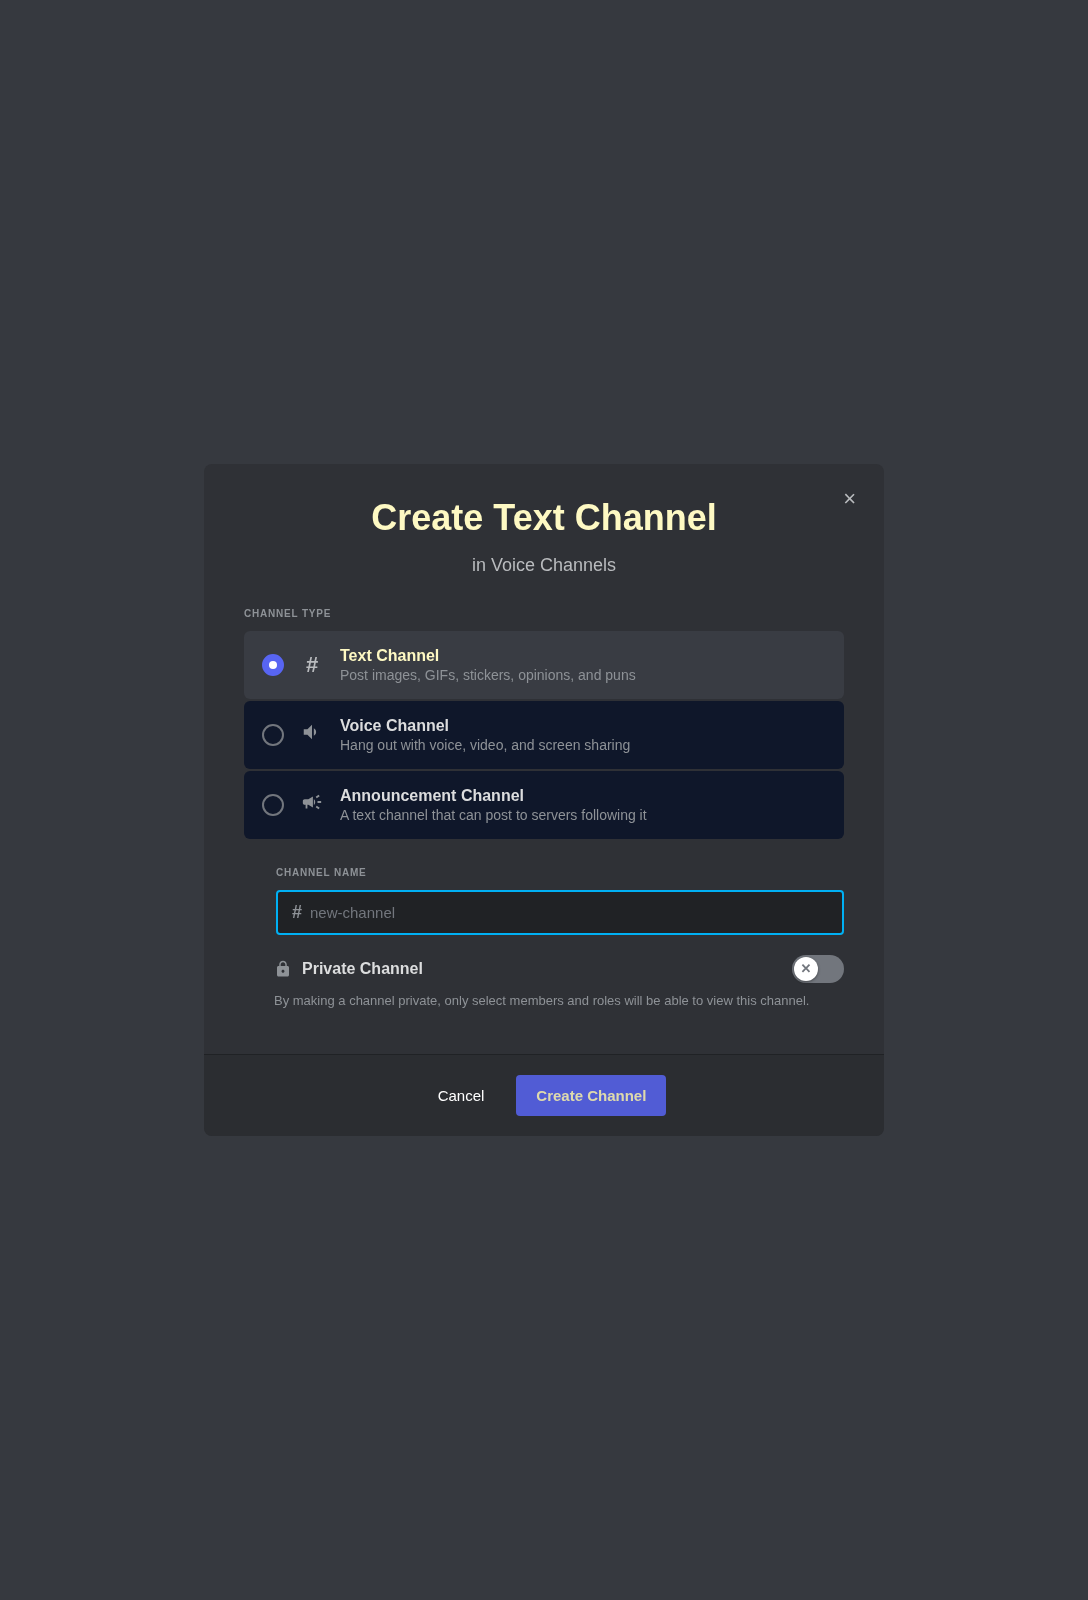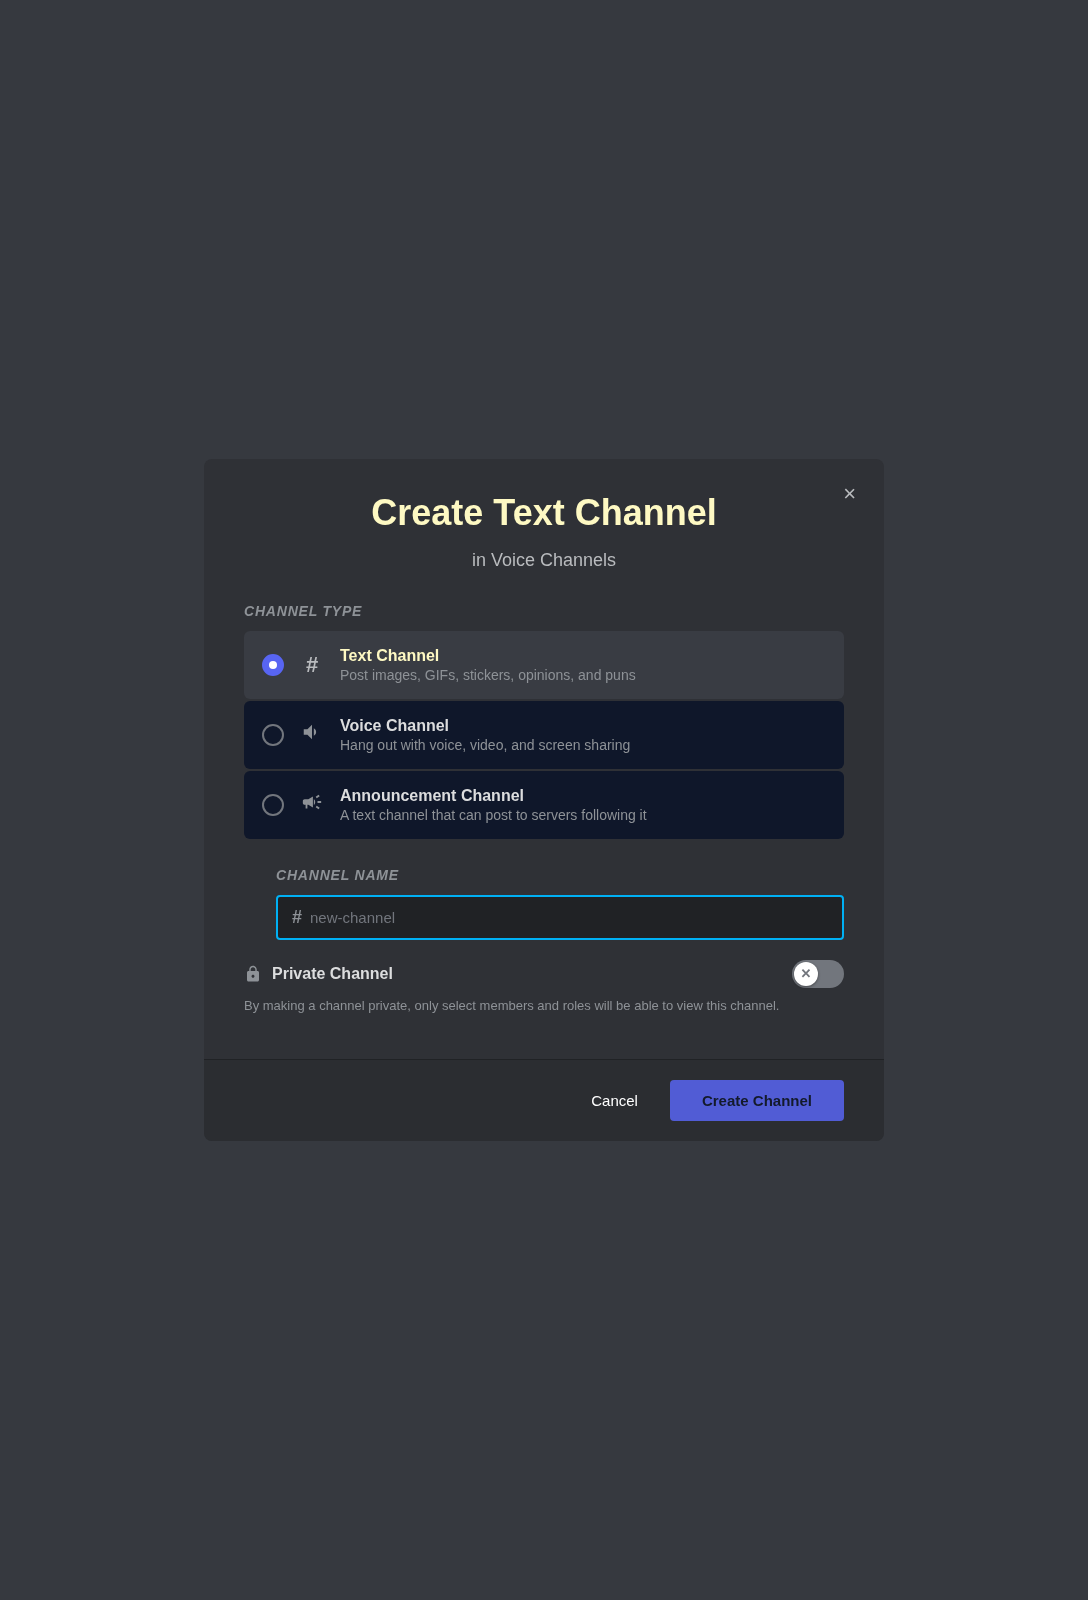--- a/index.html
+++ b/index.html
@@ -53,26 +53,25 @@
       line-height: 1;
       padding: 4px;
     }
 
     .modal-body {
       padding: 16px 40px 24px;
     }
 
     .section-label {
       color: #8e9297;
-      font-size: 14px;
+      font-size: 10px;
       font-weight: 700;
       letter-spacing: 0.8px;
       text-transform: uppercase;
       margin-bottom: 12px;
-      font-style: italic;
     }
 
     .channel-types {
       display: flex;
       flex-direction: column;
       gap: 2px;
       margin-bottom: 28px;
     }
 
     .channel-type-option {
@@ -183,20 +182,21 @@
       flex: 1;
       font-family: inherit;
     }
 
     .channel-name-input::placeholder {
       color: #72767d;
     }
 
     .private-channel-section {
       margin-bottom: 20px;
+      margin-left: 30px;
     }
 
     .private-channel-row {
       display: flex;
       align-items: center;
       justify-content: space-between;
       margin-bottom: 8px;
     }
 
     .private-channel-label {
@@ -252,45 +252,45 @@
     .private-channel-desc {
       color: #8e9297;
       font-size: 13px;
       line-height: 1.5;
     }
 
     .modal-footer {
       background: #2b2d31;
       padding: 20px 40px;
       display: flex;
-      justify-content: flex-end;
+      justify-content: center;
       align-items: center;
       gap: 16px;
       border-top: 1px solid #202225;
     }
 
     .btn-cancel {
       background: none;
       border: none;
       color: #ffffff;
       font-size: 15px;
       font-weight: 500;
       cursor: pointer;
       padding: 10px 16px;
       border-radius: 4px;
     }
 
     .btn-create {
       background: #5865f2;
       border: none;
-      color: #0f172a;
+      color: #fef9c3;
       font-size: 15px;
       font-weight: 600;
       cursor: pointer;
-      padding: 12px 32px;
+      padding: 12px 20px;
       border-radius: 4px;
       opacity: 0.85;
     }
 
     .announcement-icon {
       font-size: 20px;
     }
   </style>
 </head>
 <body>

